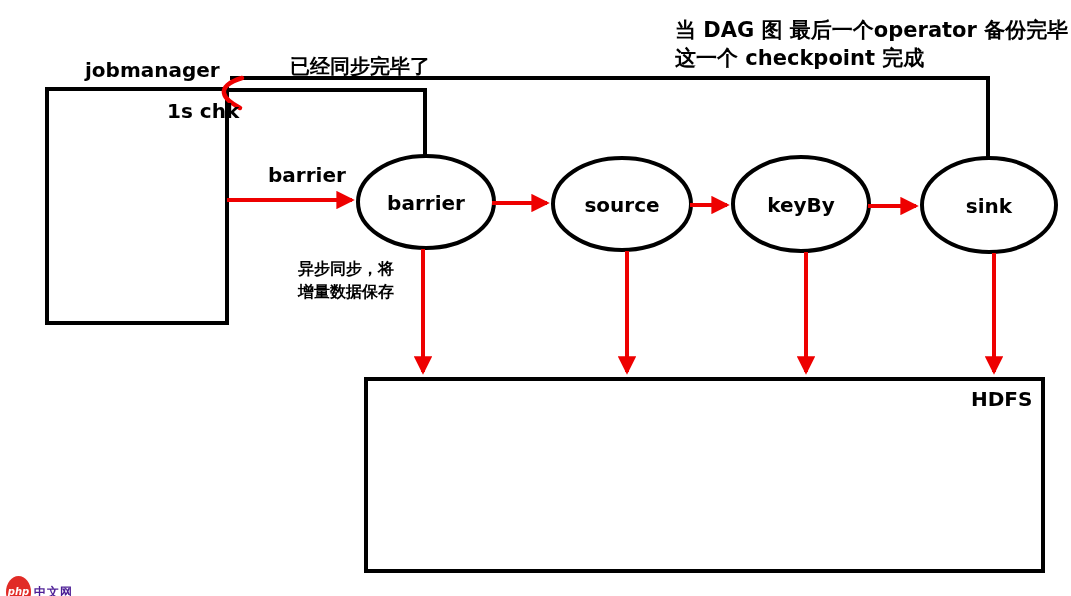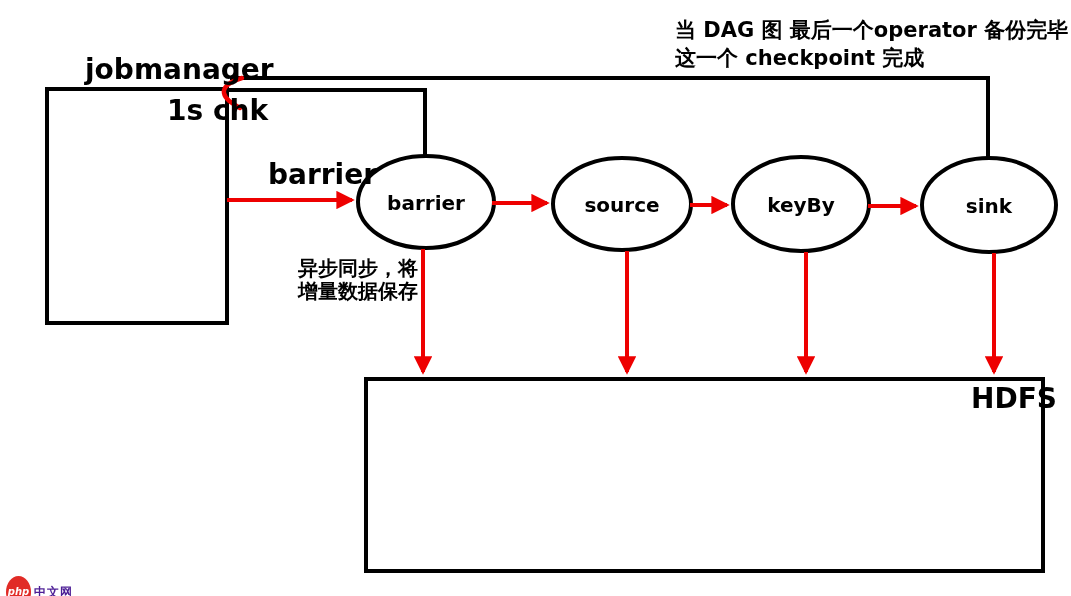--- a/index.html
+++ b/index.html
@@ -12,32 +12,32 @@
     font-family: "DejaVu Sans", "Liberation Sans", sans-serif;
   }
   #wires { position: absolute; inset: 0; z-index: 1; }
   .lbl {
     position: absolute;
     z-index: 2;
     color: #000000;
     font-weight: bold;
     white-space: nowrap;
   }
-  .lbl-20 { font-size: 28px; line-height: 22px; }
+  .lbl-20 { font-size: 20px; line-height: 22px; }
   .lbl-21 { font-size: 21px; line-height: 28px; }
   .node-lbl {
     position: absolute;
     z-index: 2;
     transform: translate(-50%, -50%);
     font-size: 20px;
     font-weight: bold;
     color: #000000;
     white-space: nowrap;
   }
-  .async-note div { font-size: 20px; line-height: 23px; font-weight: bold; }
+  .async-note div { font-size: 16px; line-height: 23px; font-weight: bold; }
   
   .watermark {
     position: absolute;
     left: 6px;
     top: 576px;
     z-index: 2;
     display: flex;
     align-items: center;
     gap: 3px;
   }
@@ -98,20 +98,21 @@
     <line x1="423" y1="249" x2="423" y2="372" stroke="#ee0000" stroke-width="4" marker-end="url(#arrow-red)"></line>
     <line x1="627" y1="251" x2="627" y2="372" stroke="#ee0000" stroke-width="4" marker-end="url(#arrow-red)"></line>
     <line x1="806" y1="252" x2="806" y2="372" stroke="#ee0000" stroke-width="4" marker-end="url(#arrow-red)"></line>
     <line x1="994" y1="253" x2="994" y2="372" stroke="#ee0000" stroke-width="4" marker-end="url(#arrow-red)"></line>
   </svg>
 
   <div class="lbl lbl-20" style="left:85px; top:59px;">jobmanager</div>
 
   <div class="lbl lbl-20" style="left:147px; top:100px;margin-left:20px;">1s chk</div>
 
+  <div class="lbl lbl-20" style="left:290px; top:55px;">已经同步完毕了</div>
 
   <div class="lbl lbl-21" style="left:675px; top:16px;">当 DAG 图 最后一个operator 备份完毕，</div>
   <div class="lbl lbl-21" style="left:675px; top:44px;text-align:center;">这一个 checkpoint 完成</div>
 
   <div class="lbl lbl-20" style="left:268px; top:164px;">barrier</div>
 
   <div class="lbl async-note" style="left:298px; top:257px;">
     <div>异步同步，将</div>
     <div>增量数据保存</div>
   </div>

